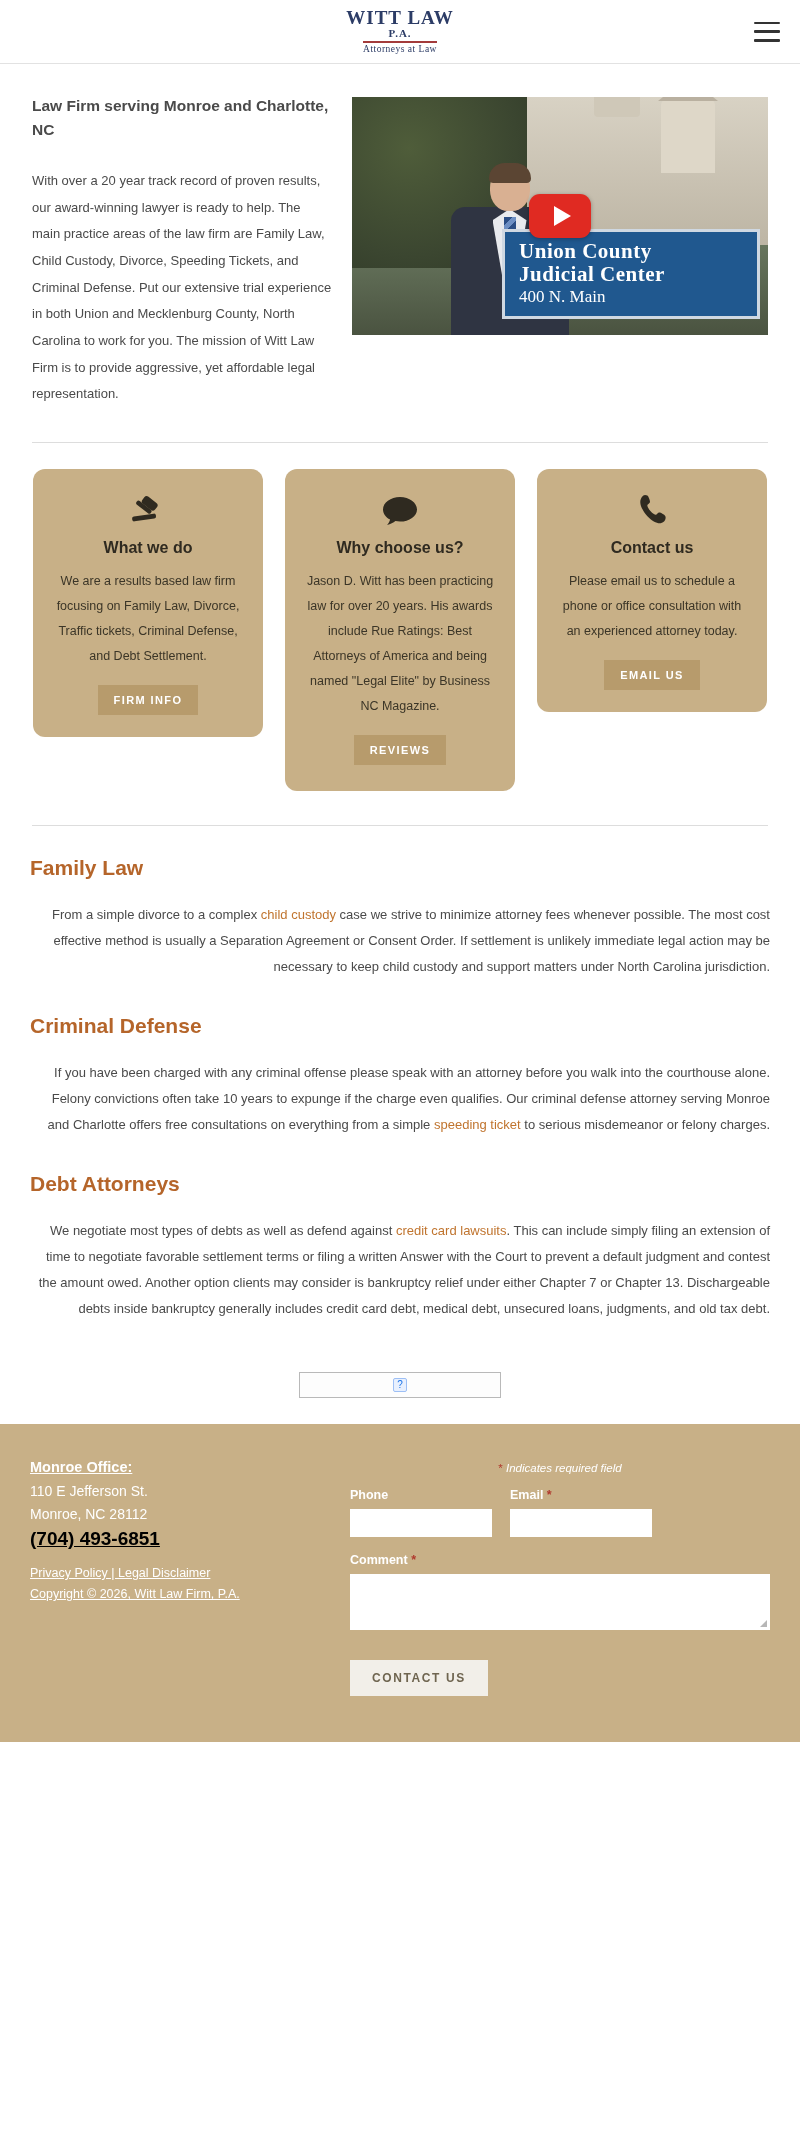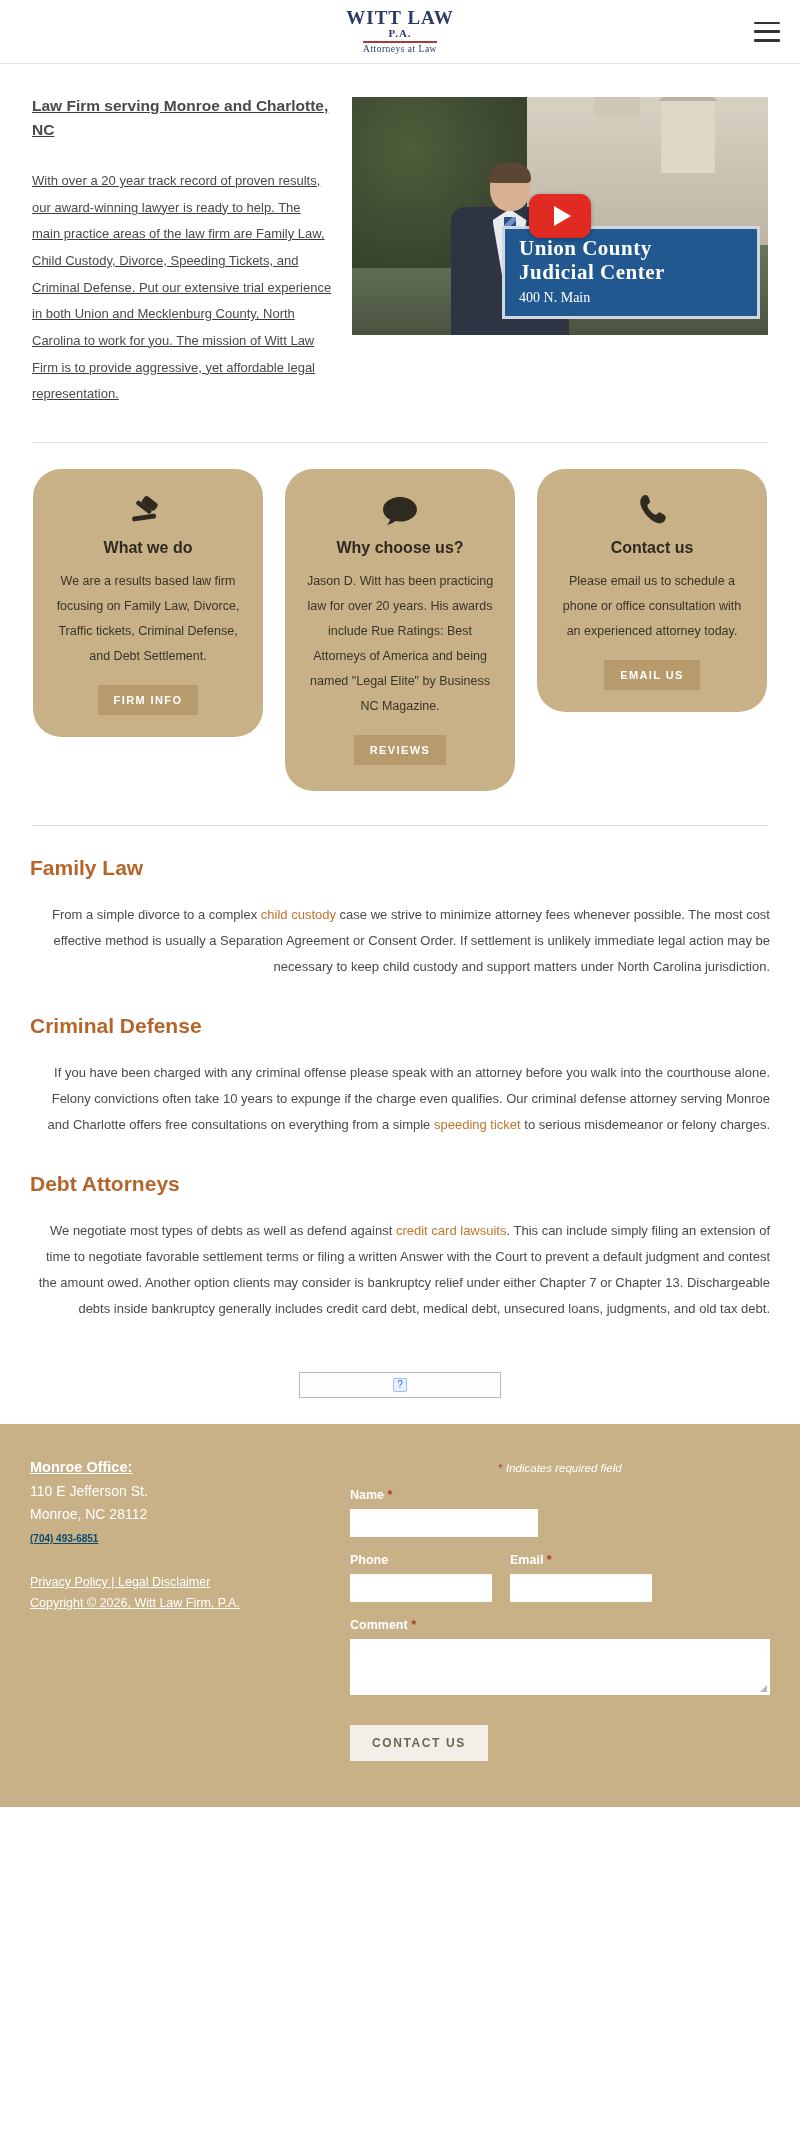--- a/index.html
+++ b/index.html
@@ -72,21 +72,20 @@
     width: 100%;
     background: #333;
     border-radius: 1px;
   }
 
   
   .hero {
     display: flex;
     padding: 30px 32px 0 32px;
     gap: 20px;
-    text-decoration: underline;
   }
   .hero-left { width: 300px; flex: 0 0 300px; }
   .hero-title {
     font-family: "Liberation Sans", sans-serif;
     font-size: 15.5px;
     font-weight: bold;
     color: #4a4a4a;
     line-height: 1.55;
     margin: 0 0 26px 0;
   }
@@ -148,21 +147,21 @@
     width: 62%;
     background:#20588f;
     border: 3px solid #cfd8e2;
     padding: 8px 10px 10px 14px;
     color:#fff;
     font-family:"Liberation Serif", serif;
     line-height:1.12;
   }
   .vt-sign .l1 { font-size: 21px; font-weight: bold; letter-spacing:.5px;}
   .vt-sign .l2 { font-size: 21px; font-weight: bold; letter-spacing:.5px;}
-  .vt-sign .l3 { font-size: 14px; margin-top: 6px; }
+  .vt-sign .l3 { font-size: 17px; }
   .vt-person {
     position:absolute;
     left: 22%; bottom: 0;
     width: 132px; height: 170px;
   }
   .vt-person .head {
     position:absolute; left:50%; top:0; transform:translateX(-50%);
     width:40px;height:46px;border-radius:50% 50% 45% 45%;
     background:#d9b092;
   }
@@ -214,21 +213,21 @@
   .cards {
     display: flex;
     justify-content: center;
     align-items: flex-start;
     gap: 22px;
     padding: 26px 30px 30px 30px;
   }
   .card {
     width: 230px;
     background: #c8b087;
-    border-radius: 28px;
+    border-radius: 12px;
     padding: 22px 18px 22px 18px;
     text-align: center;
     color: #3c3528;
   }
   .card.tall { padding-bottom: 26px; }
   .card-icon {
     height: 38px;
     display:flex;align-items:center;justify-content:center;
     margin-bottom: 10px;
   }
@@ -318,26 +317,26 @@
     color:#ffffff;
     display:inline-block;
   }
   .footer-left .addr {
     font-size: 14px;
     line-height: 1.55;
     margin: 0 0 2px 0;
     color:#ffffff;
   }
   .footer-left .phone {
-    font-size: 10px;
+    font-size: 19px;
     font-weight: bold;
     text-decoration: underline;
-    color:#0c4a6e;
+    color:#000000;
     display:inline-block;
-    margin-bottom: 28px;
+    margin-bottom: 13px;
   }
   .footer-left .legal {
     font-size: 12.5px;
     text-decoration: underline;
     color: #ffffff;
     display:block;
     line-height:1.7;
   }
 
   .footer-form { flex: 1 1 auto; padding-top: 4px; }
@@ -529,27 +528,20 @@
     <a class="legal" href="#"> Privacy Policy | Legal Disclaimer</a>
     <a class="legal" href="#">Copyright © 2026, Witt Law Firm, P.A.</a>
   </div>
 
   <div class="footer-form">
     <p class="req-note">
       <span class="star">*</span>
       <span>Indicates required field</span>
     </p>
 
-    <div class="field name-field">
-      <label class="field-label">
-        <span>Name</span>
-        <span class="star">*</span>
-      </label>
-      <input class="inp" type="text" value="" style="">
-    </div>
 
     <div class="row-2">
       <div class="col">
         <label class="field-label">
           <span>Phone</span>
         </label>
         <input class="inp" type="text" value="" style="">
       </div>
       <div class="col">
         <label class="field-label">

